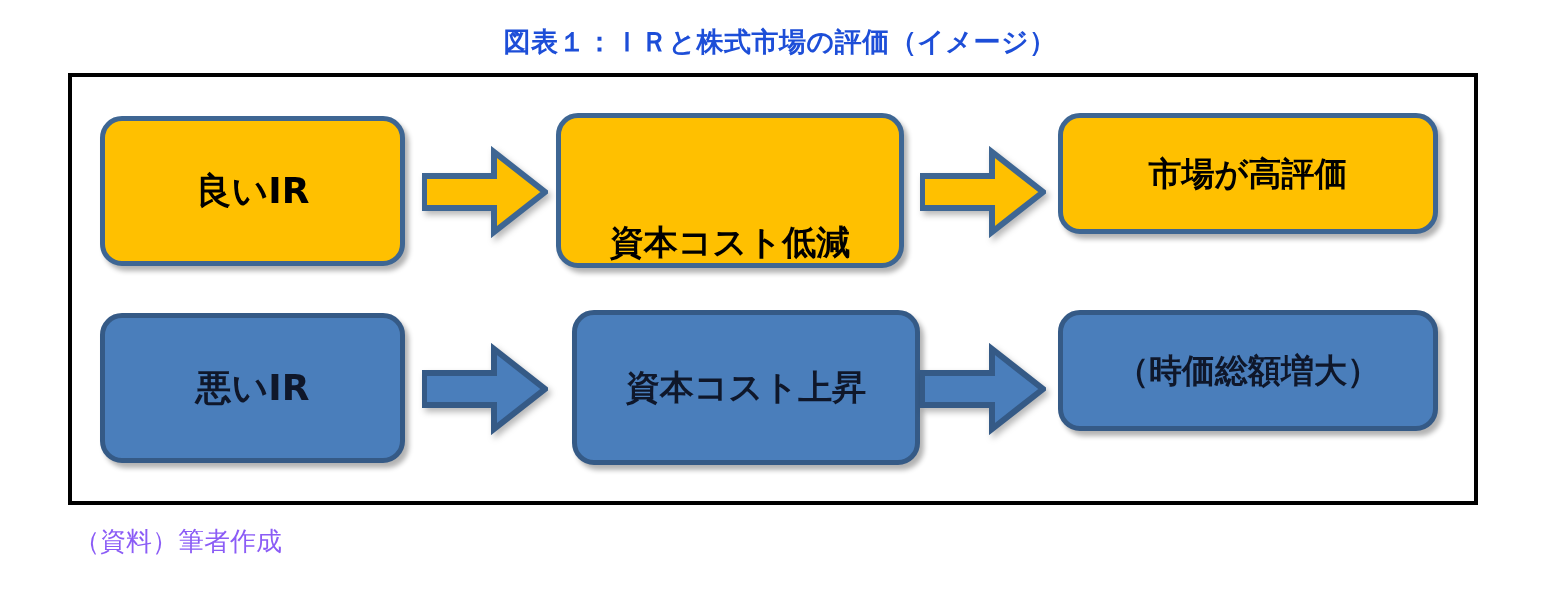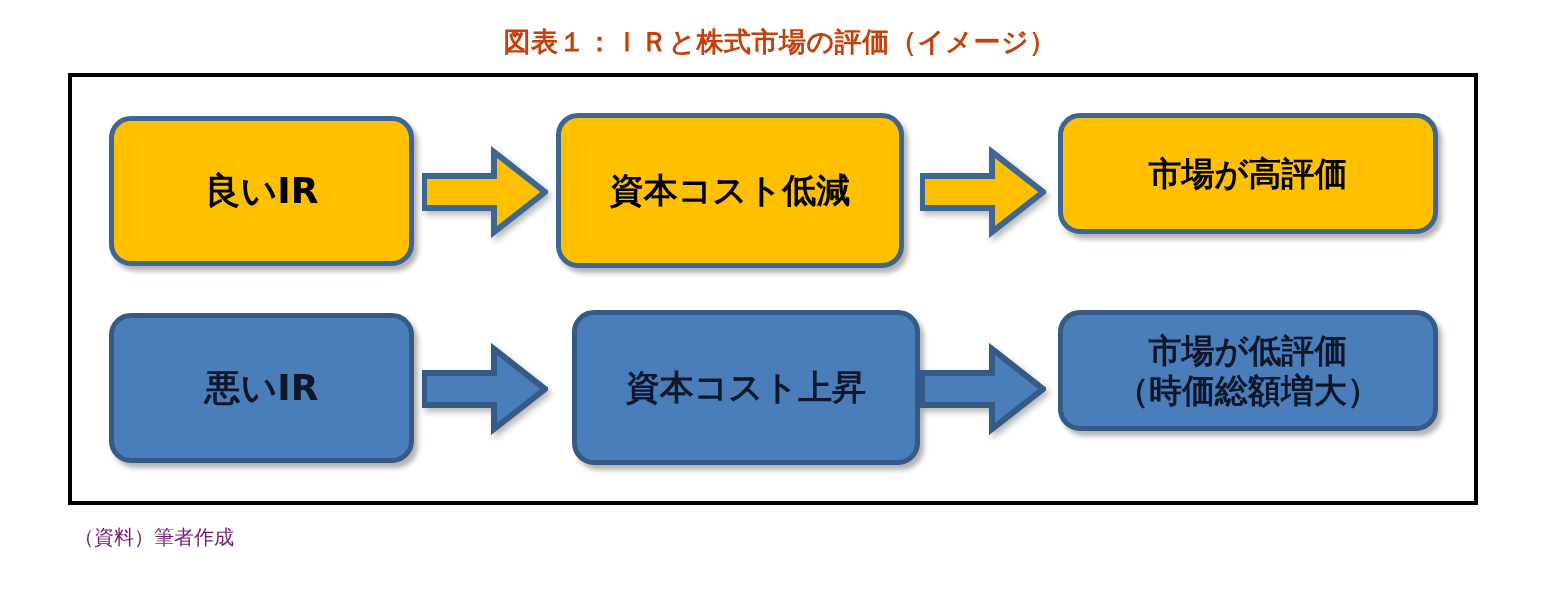--- a/index.html
+++ b/index.html
@@ -17,21 +17,21 @@
 
   
   .fig-title {
     position: absolute;
     left: 0;
     top: 24px;
     width: 1560px;
     text-align: center;
     font-size: 27px;
     font-weight: bold;
-    color: #c2410c;
+    color: #1d4ed8;
     letter-spacing: 0.5px;
     white-space: nowrap;
   }
 
   
   .frame {
     position: absolute;
     left: 68px;
     top: 73px;
     width: 1410px;
@@ -75,25 +75,25 @@
     border: 5px solid #3E6693;
     color: #000000;
   }
   .node-blue {
     background: #4A7EBB;
     border: 5px solid #355A86;
     color: #0f172a;
   }
 
   
-  .col1 { left: 37px;  width: 305px; height: 150px; }
+  .col1 { left: 28px;  width: 305px; height: 150px; }
   .col2 { left: 484px; width: 348px; height: 155px; }
   .col3 { left: 986px; width: 380px; height: 121px; }
 
-  .row-top .col2 { top: -3px; }
+  .row-top .col2 { top: -3px; align-items: flex-end; }
   .row-top .col3 { top: -3px; }
   .row-bottom .col2 { top: -3px; margin-left: 16px; }
   .row-bottom .col3 { top: -3px; }
 
   .size-lg  { font-size: 36px; }
   .size-md  { font-size: 34px; }
   .size-sm  { font-size: 33px; }
 
   
   .arrow {
@@ -105,22 +105,22 @@
                filter: drop-shadow(3px 4px 3px rgba(0,0,0,0.28)); }
 
   .arrow-a { left: 350px; top: 30px; }
   .arrow-b { left: 848px; top: 30px; }
 
   
   .source-note {
     position: absolute;
     left: 74px;
     top: 524px;
-    font-size: 20px;
-    color: #701a75;
+    font-size: 26px;
+    color: #8b5cf6;
     white-space: nowrap;
     font-family: "DejaVu Serif", "Liberation Serif", serif;
   }
 </style>
 </head>
 <body>
 
 <div class="fig-title">図表１：ＩＲと株式市場の評価（イメージ）</div>
 
 <div class="frame">
@@ -171,21 +171,20 @@
     </div>
 
     <div class="arrow arrow-b">
       <svg viewBox="0 0 126 92" xmlns="http://www.w3.org/2000/svg">
         <polygon points="2,30 72,30 72,6 123,46 72,86 72,62 2,62" fill="#4A7EBB" stroke="#355A86" stroke-width="6" stroke-linejoin="miter"></polygon>
       </svg>
     </div>
 
     <div class="node node-blue col3 size-sm">
       <div class="node-inner">
-        <div>市場が低評価</div>
         <div>（時価総額増大）</div>
       </div>
     </div>
   </div>
 
 </div>
 
 <div class="source-note">（資料）筆者作成</div>
 
 </body></html>

